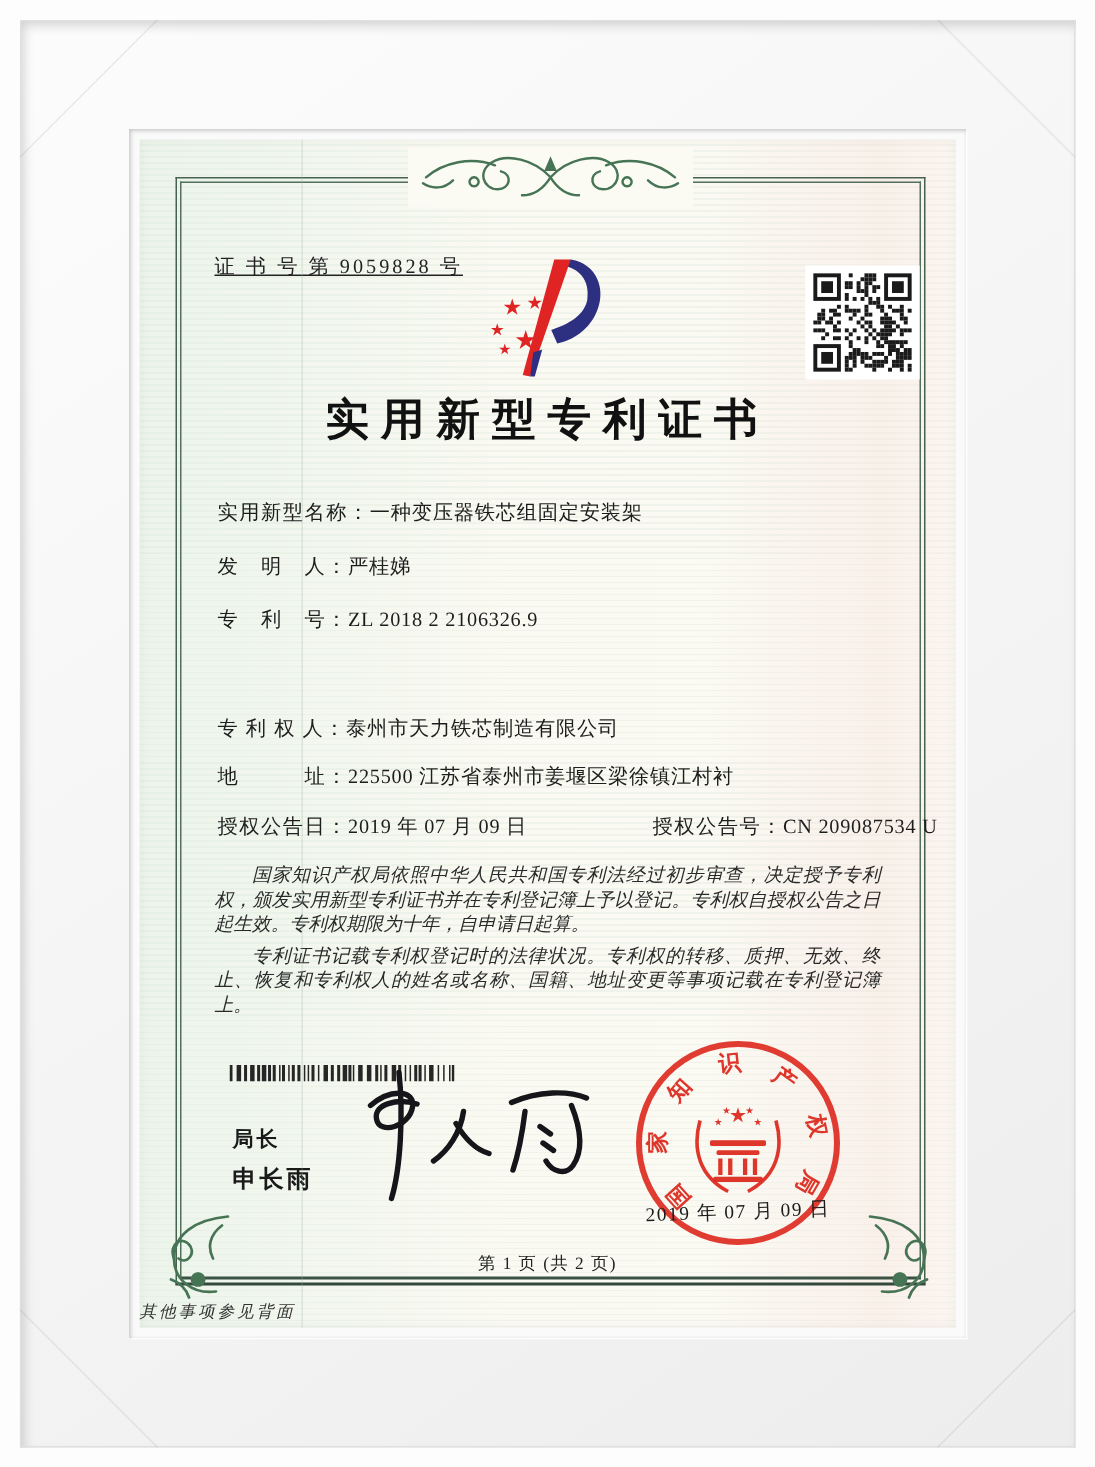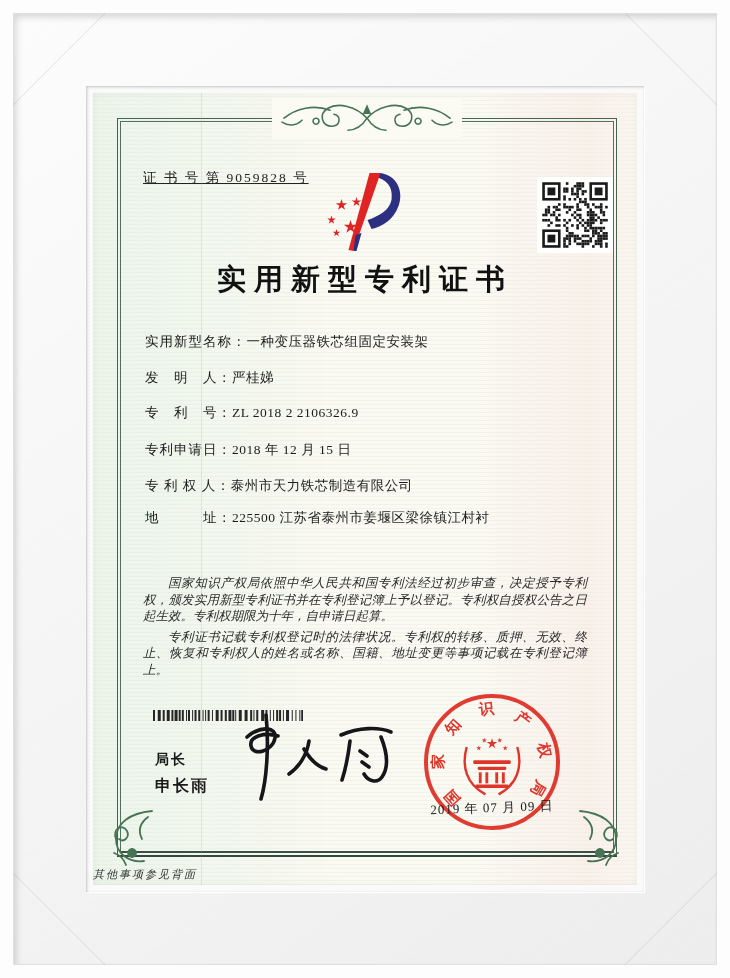--- a/index.html
+++ b/index.html
@@ -344,28 +344,31 @@
 
     <div class="abs frow" style="top:240px">
       <span class="flabel">实用新型名称：</span><span class="fvalue">一种变压器铁芯组固定安装架</span>
     </div>
     <div class="abs frow" style="top:276px">
       <span class="flabel">发　明　人：</span><span class="fvalue">严桂娣</span>
     </div>
     <div class="abs frow" style="top:311px">
       <span class="flabel">专　利　号：</span><span class="fvalue">ZL 2018 2 2106326.9</span>
     </div>
-    <div class="abs frow" style="top:348px">
-      <span class="flabel">专利申请日：</span><span class="fvalue">2018 年 12 月 15 日</span>
-    </div>
     <div class="abs frow" style="top:384px">
       <span class="flabel">专 利 权 人：</span><span class="fvalue">泰州市天力铁芯制造有限公司</span>
     </div>
     <div class="abs frow" style="top:416px">
       <span class="flabel">地　　　址：</span><span class="fvalue">225500 江苏省泰州市姜堰区梁徐镇江村衬</span>
+    </div>
+    <div class="abs frow" style="top:449px">
+      <span class="flabel">授权公告日：</span><span class="fvalue">2019 年 07 月 09 日</span>
+      <span class="pair2">
+        <span class="flabel">授权公告号：</span><span class="fvalue">CN 209087534 U</span>
+      </span>
     </div>
 
     <div class="abs bodytext">
       <p>国家知识产权局依照中华人民共和国专利法经过初步审查，决定授予专利权，颁发实用新型专利证书并在专利登记簿上予以登记。专利权自授权公告之日起生效。专利权期限为十年，自申请日起算。</p>
       <p>专利证书记载专利权登记时的法律状况。专利权的转移、质押、无效、终止、恢复和专利权人的姓名或名称、国籍、地址变更等事项记载在专利登记簿上。</p>
     </div>
 
     <svg class="abs barcode" id="barcode" viewBox="0 0 150 11" preserveAspectRatio="none">
         <rect x="0" y="0" width="2" height="11" fill="#262626"></rect>
         <rect x="4.743219033695394" y="0" width="3" height="11" fill="#262626"></rect>
@@ -451,16 +454,17 @@
             <rect x="39" y="37" width="2.6" height="10"></rect>
           <rect x="15" y="48" width="30" height="3.2" rx="1"></rect>
         </g>
         <g fill="none" stroke="rgba(221,43,33,.95)" stroke-width="2.2">
           <path d="M7,14 C2,32 7,48 24,57 M53,14 C58,32 53,48 36,57"></path>
         </g>
       </svg>
     </div>
     <div class="abs seal-date">2019 年 07 月 09 日</div>
 
+    <div class="abs page-info">第 1 页 (共 2 页)</div>
     <div class="abs back-note">其他事项参见背面</div>
 
   </div>
 </div>
 
 </body></html>

